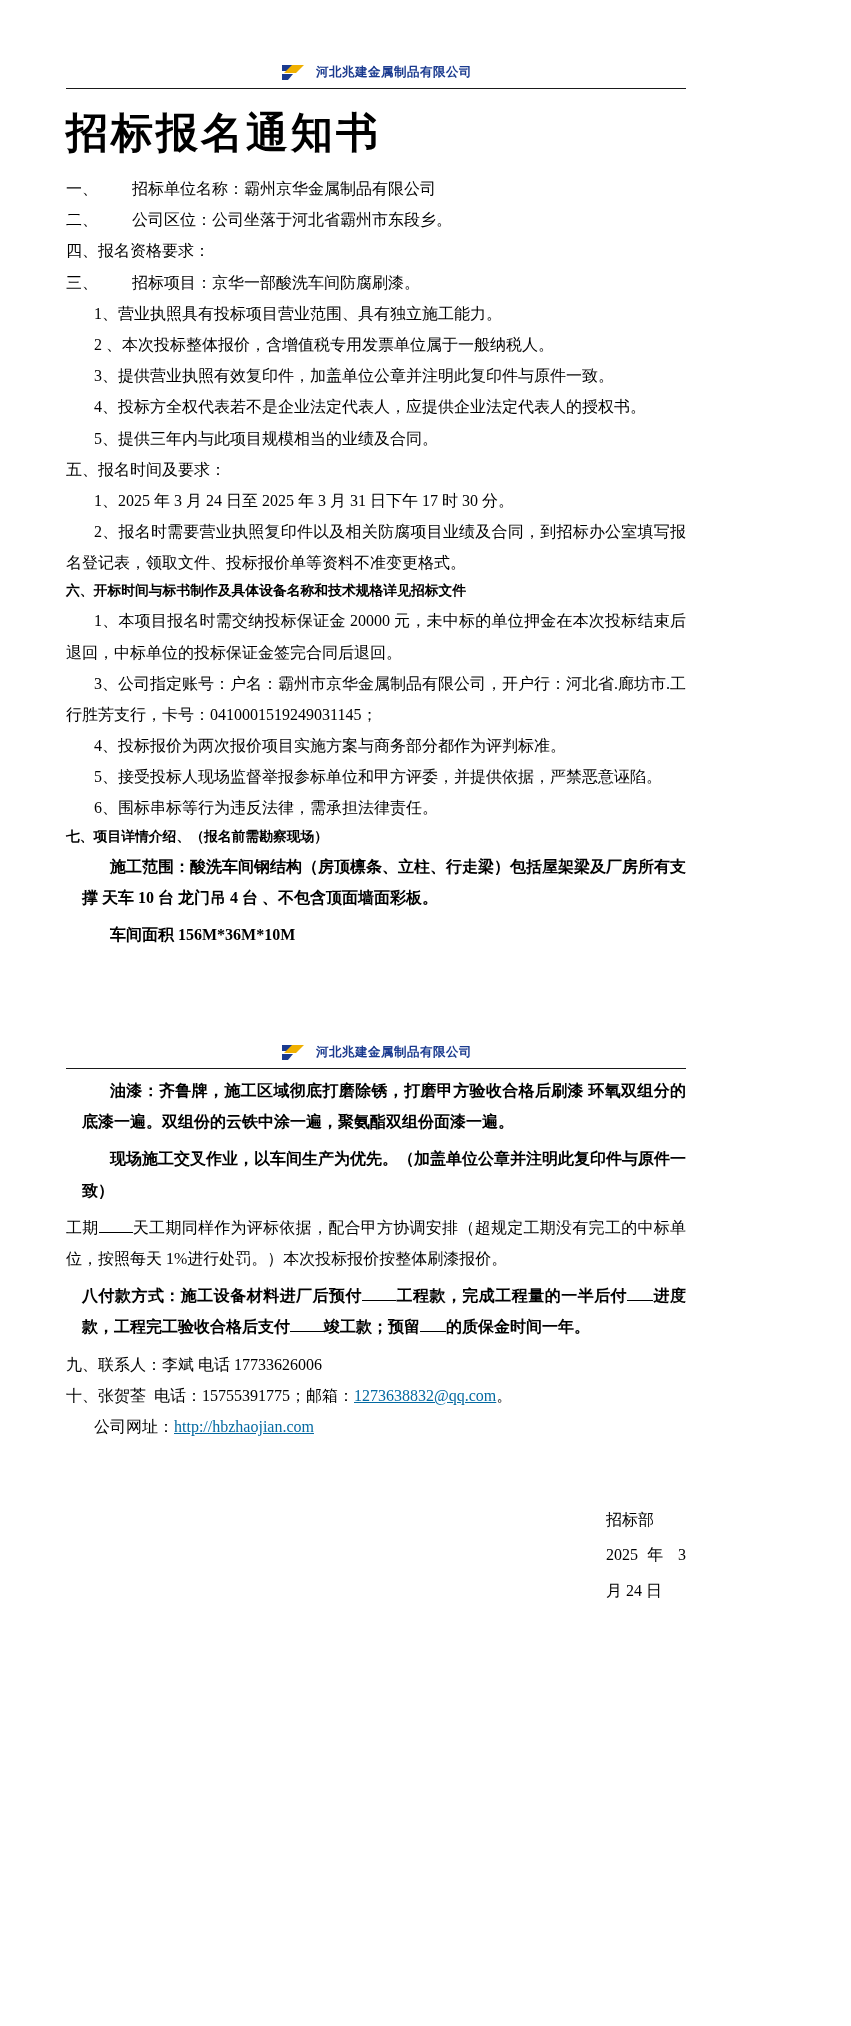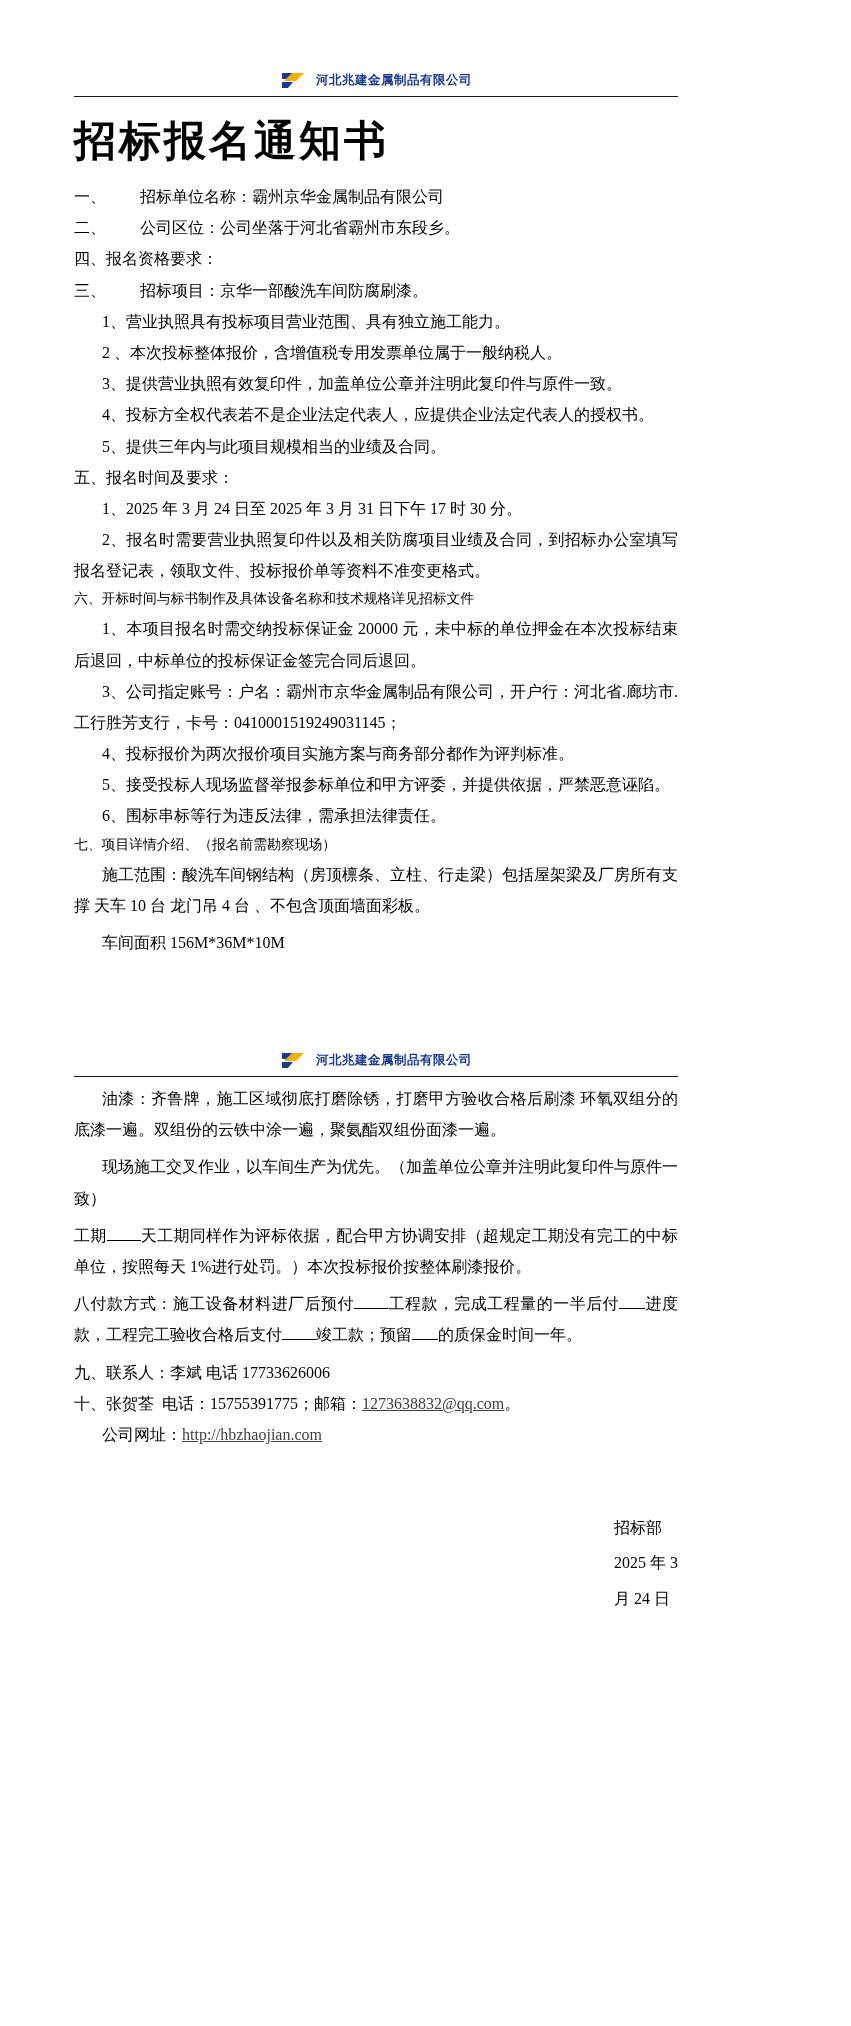--- a/index.html
+++ b/index.html
@@ -11,21 +11,21 @@
     width: 851px;
     min-height: 2026px;
     font-family: "Liberation Serif", "DejaVu Serif", serif;
     color: #000000;
   }
   .page {
     width: 752px;
     min-height: 2026px;
     position: relative;
     box-sizing: border-box;
-    padding: 12px;
+    padding: 4px;
   }
   .sheet {
     padding: 0 62px;
   }
   
   .doc-header {
     padding-top: 58px;
     display: flex;
     align-items: center;
     justify-content: center;
@@ -61,26 +61,26 @@
   .line {
     font-size: 16px;
     line-height: 1.95;
     margin: 0;
     text-align: justify;
   }
   .lv1 { text-indent: 0; }
   .lv1 .num-gap { display: inline-block; width: 34px; }
   .lv2 { text-indent: 28px; }
   .lv2-hang { text-indent: 28px; }
-  .bold { font-weight: normal; }
-  .b-sec { font-weight: normal; font-size: 13.8px; }
+  .bold { font-weight: bold; margin-left: 16px; }
+  .b-sec { font-weight: bold; font-size: 13.8px; }
   .spacer-sm { height: 6px; }
   .gap-blank { height: 92px; }
   .link {
-    color: #404040;
+    color: #0369a1;
     text-decoration: underline;
   }
   .section2 {
     padding-top: 6px;
   }
   .sign {
     margin-top: 60px;
     text-align: left;
     padding-left: 540px;
   }

